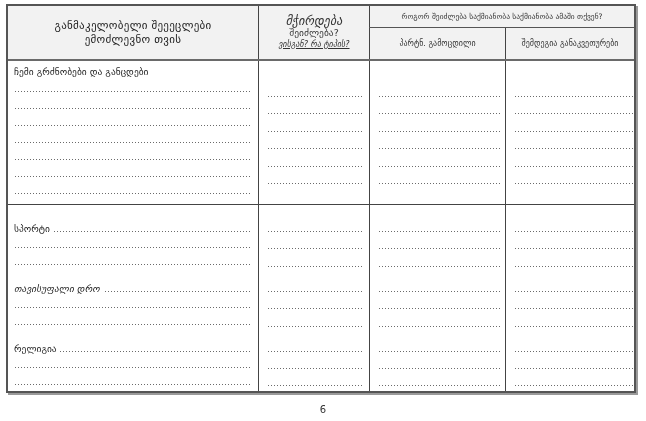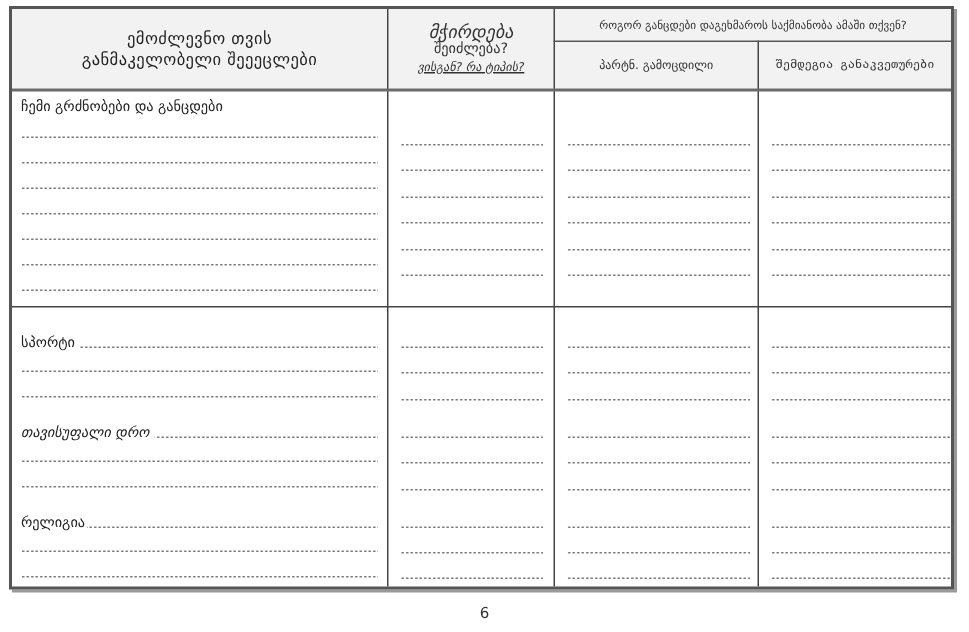--- a/index.html
+++ b/index.html
@@ -27,39 +27,39 @@
   }
   .label { position:absolute; font-size:9.5px; line-height:11px; color:#222; white-space:nowrap; background:#fff; padding-right:3px;text-align:right; }
   .pagenum { position:absolute; left:0; width:646px; top:404px; text-align:center; font-size:10px; color:#333; }
 </style>
 </head>
 <body>
 
 <div class="frame">
 
   <div class="cell hdr" style="left:0; top:0; width:250px; height:53px;">
+    <div class="t-main">განმაკელობელი შეეეცლები</div>
     <div class="t-main">ემოძლევნო თვის</div>
-    <div class="t-main">განმაკელობელი შეეეცლები</div>
   </div>
 
   <div class="cell hdr" style="left:251px; top:0; width:110px; height:53px;">
     <div class="t-small" style="font-size:12px;line-height:12px;font-style:italic;">მჭირდება</div>
     <div class="t-small" style="font-size:9.5px;line-height:12px;">შეიძლება?</div>
     <div class="t-sub" style="font-size:8px;text-decoration:underline;">ვისგან? რა ტიპის?</div>
   </div>
 
   <div class="cell hdr" style="left:362px; top:0; width:264px; height:21px;">
-    <div class="t-small" style="font-size:7.5px;">როგორ განცდები დაგეხმაროს საქმიანობა ამაში თქვენ?</div>
+    <div class="t-small" style="font-size:7.5px;">როგორ შეიძლება საქმიანობა საქმიანობა ამაში თქვენ?</div>
   </div>
 
   <div class="cell hdr" style="left:362px; top:22px; width:135px; height:31px;">
     <div class="t-small">პარტნ. გამოცდილი</div>
   </div>
 
-  <div class="cell hdr" style="left:498px; top:22px; width:128px; height:31px;font-family:Liberation Mono, monospace;">
+  <div class="cell hdr" style="left:498px; top:22px; width:128px; height:31px;">
     <div class="t-small">შემდეგია განაკვეთურები</div>
   </div>
 
   <div class="vline" style="left:250px;"></div>
   <div class="vline" style="left:361px;"></div>
   <div class="vline" style="left:497px; top:21px;"></div>
   <div class="hthin" style="left:361px; right:0; top:21px;"></div>
   <div class="hline" style="top:53px;"></div>
   <div class="hline" style="top:198px; height:1px; background:#444;"></div>
 

